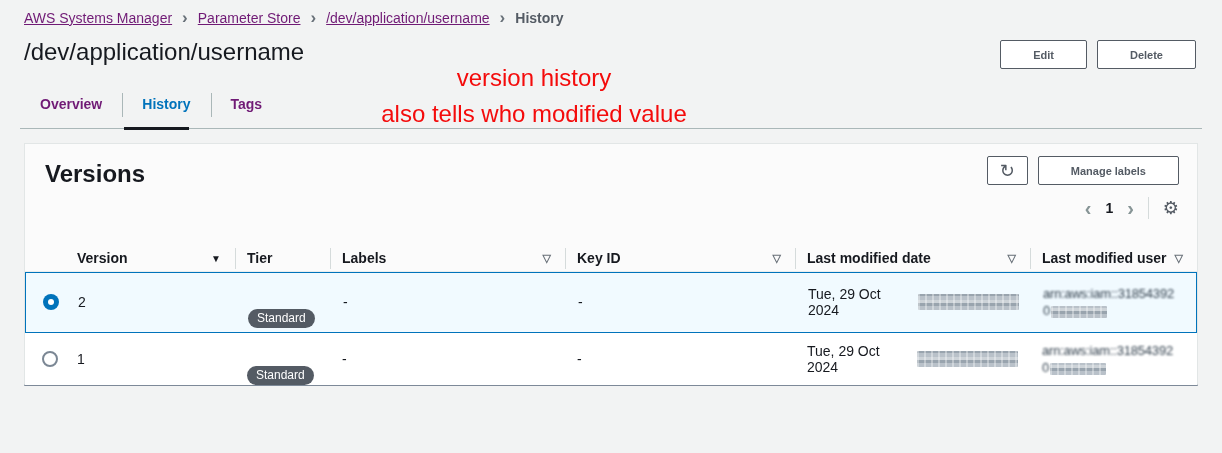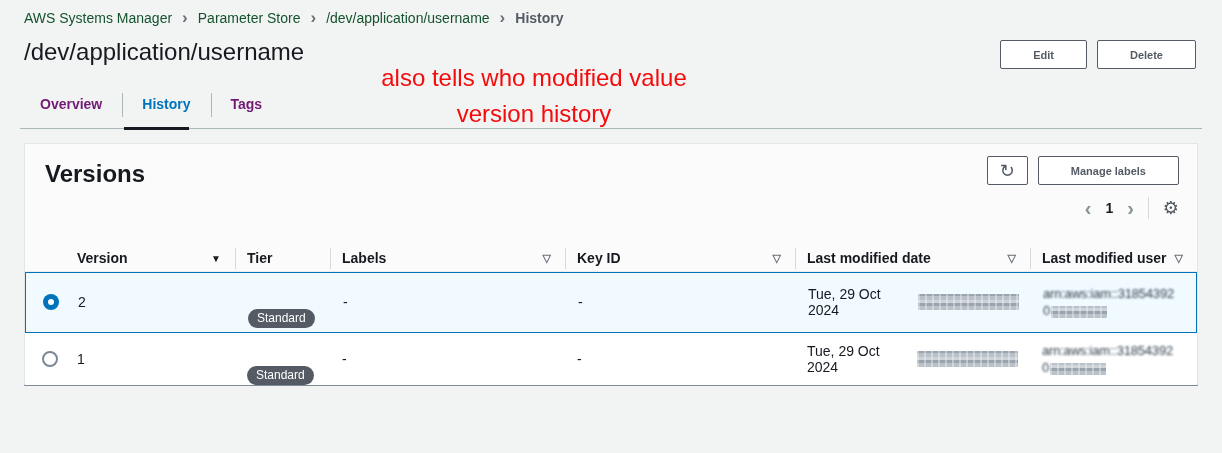--- a/index.html
+++ b/index.html
@@ -11,21 +11,21 @@
     position:relative;
     overflow:hidden;
   }
 
   
   .breadcrumb {
     position:absolute; left:24px; top:10px;
     font-size:14px; display:flex; align-items:center; gap:10px;
   }
   .breadcrumb a {
-    color:#14532d; cursor:pointer;
+    color:#701a75; text-decoration:underline; cursor:pointer;
   }
   .crumb-sep { color:#687078; font-size:17px; line-height:14px; font-weight:700; }
   .crumb-current { color:#545b64; font-weight:700; }
 
   
   .page-title {
     position:absolute; left:24px; top:38px;
     font-size:24px; font-weight:500; color:#16191f;
   }
   .top-actions { position:absolute; right:26px; top:40px; display:flex; gap:10px; }
@@ -158,22 +158,22 @@
   <button class="btn">Delete</button>
 </div>
 
 <div class="tabbar">
   <div class="tab">Overview</div>
   <div class="tab active">History</div>
   <div class="tab">Tags</div>
 </div>
 
 <div class="annotation">
+  <div>version history</div>
   <div>also tells who modified value</div>
-  <div>version history</div>
 </div>
 
 <section class="card">
   <h2 class="card-title">Versions</h2>
 
   <div class="card-actions">
     <button class="btn btn-icon">
       <span class="refresh-glyph">↻</span>
     </button>
     <button class="btn">Manage labels</button>

